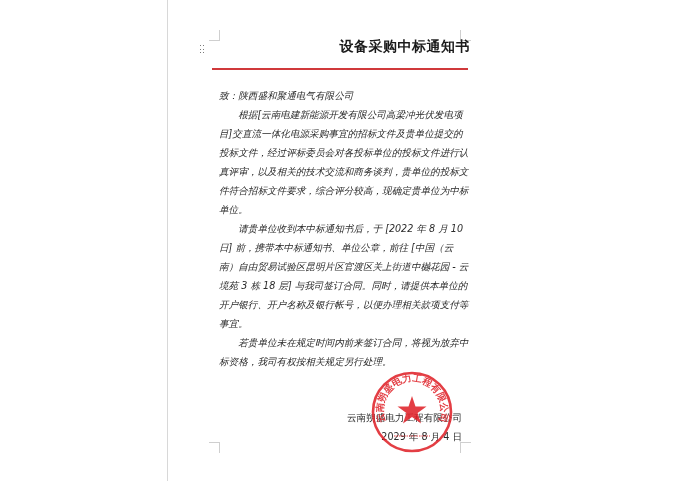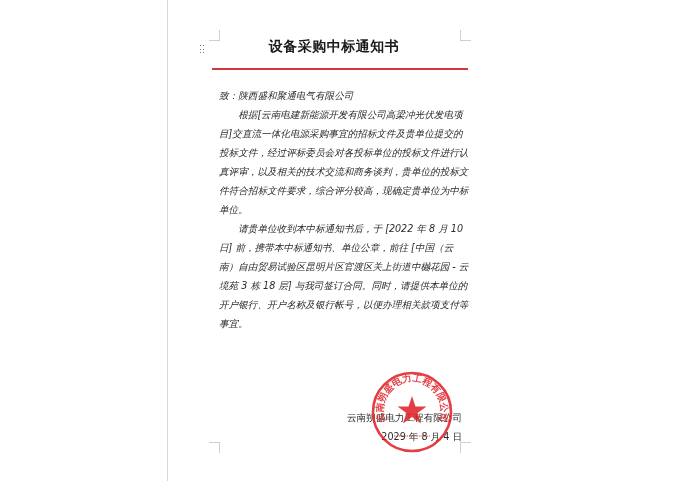--- a/index.html
+++ b/index.html
@@ -51,24 +51,24 @@
       display: block;
       width: 6px;
       height: 3px;
       background-image: radial-gradient(circle, #7a7a7a 0.9px, transparent 1px);
       background-size: 3px 3px;
       margin-bottom: 0.5px;
     }
 
     .title {
       position: absolute;
-      left: 206px;
+      left: 214px;
       width: 256px;
       top: 38px;
-      text-align: center;
+      text-align: right;
       font-family: Liberation Mono, monospace;
       font-weight: bold;
       font-size: 14px;
       letter-spacing: 0.5px;
       color: #1a1a1a;
     }
     .title-rule {
       position: absolute;
       left: 212px;
       top: 68px;
@@ -132,20 +132,21 @@
     <span></span>
 </div>
 
 <div class="title">设备采购中标通知书</div>
 <div class="title-rule"></div>
 
 <div class="body">
   <p>致：陕西盛和聚通电气有限公司</p>
   <p class="indent">根据[云南电建新能源开发有限公司高梁冲光伏发电项目]交直流一体化电源采购事宜的招标文件及贵单位提交的投标文件，经过评标委员会对各投标单位的投标文件进行认真评审，以及相关的技术交流和商务谈判，贵单位的投标文件符合招标文件要求，综合评分较高，现确定贵单位为中标单位。</p>
   <p class="indent">请贵单位收到本中标通知书后，于 [2022 年 8 月 10日] 前，携带本中标通知书、单位公章，前往 [中国（云南）自由贸易试验区昆明片区官渡区关上街道中樾花园 - 云境苑 3 栋 18 层] 与我司签订合同。同时，请提供本单位的开户银行、开户名称及银行帐号，以便办理相关款项支付等事宜。</p>
+  <p class="indent">若贵单位未在规定时间内前来签订合同，将视为放弃中标资格，我司有权按相关规定另行处理。</p>
 </div>
 
 <div class="signature">
   <div>云南朔盛电力工程有限公司</div>
   <div>2029 年 8 月 4 日</div>
 </div>
 
 <svg class="seal" viewBox="0 0 84 84">
   <defs>
     <path id="sealArc" d="M 14 48 A 29 29 0 1 1 70 48"></path>

